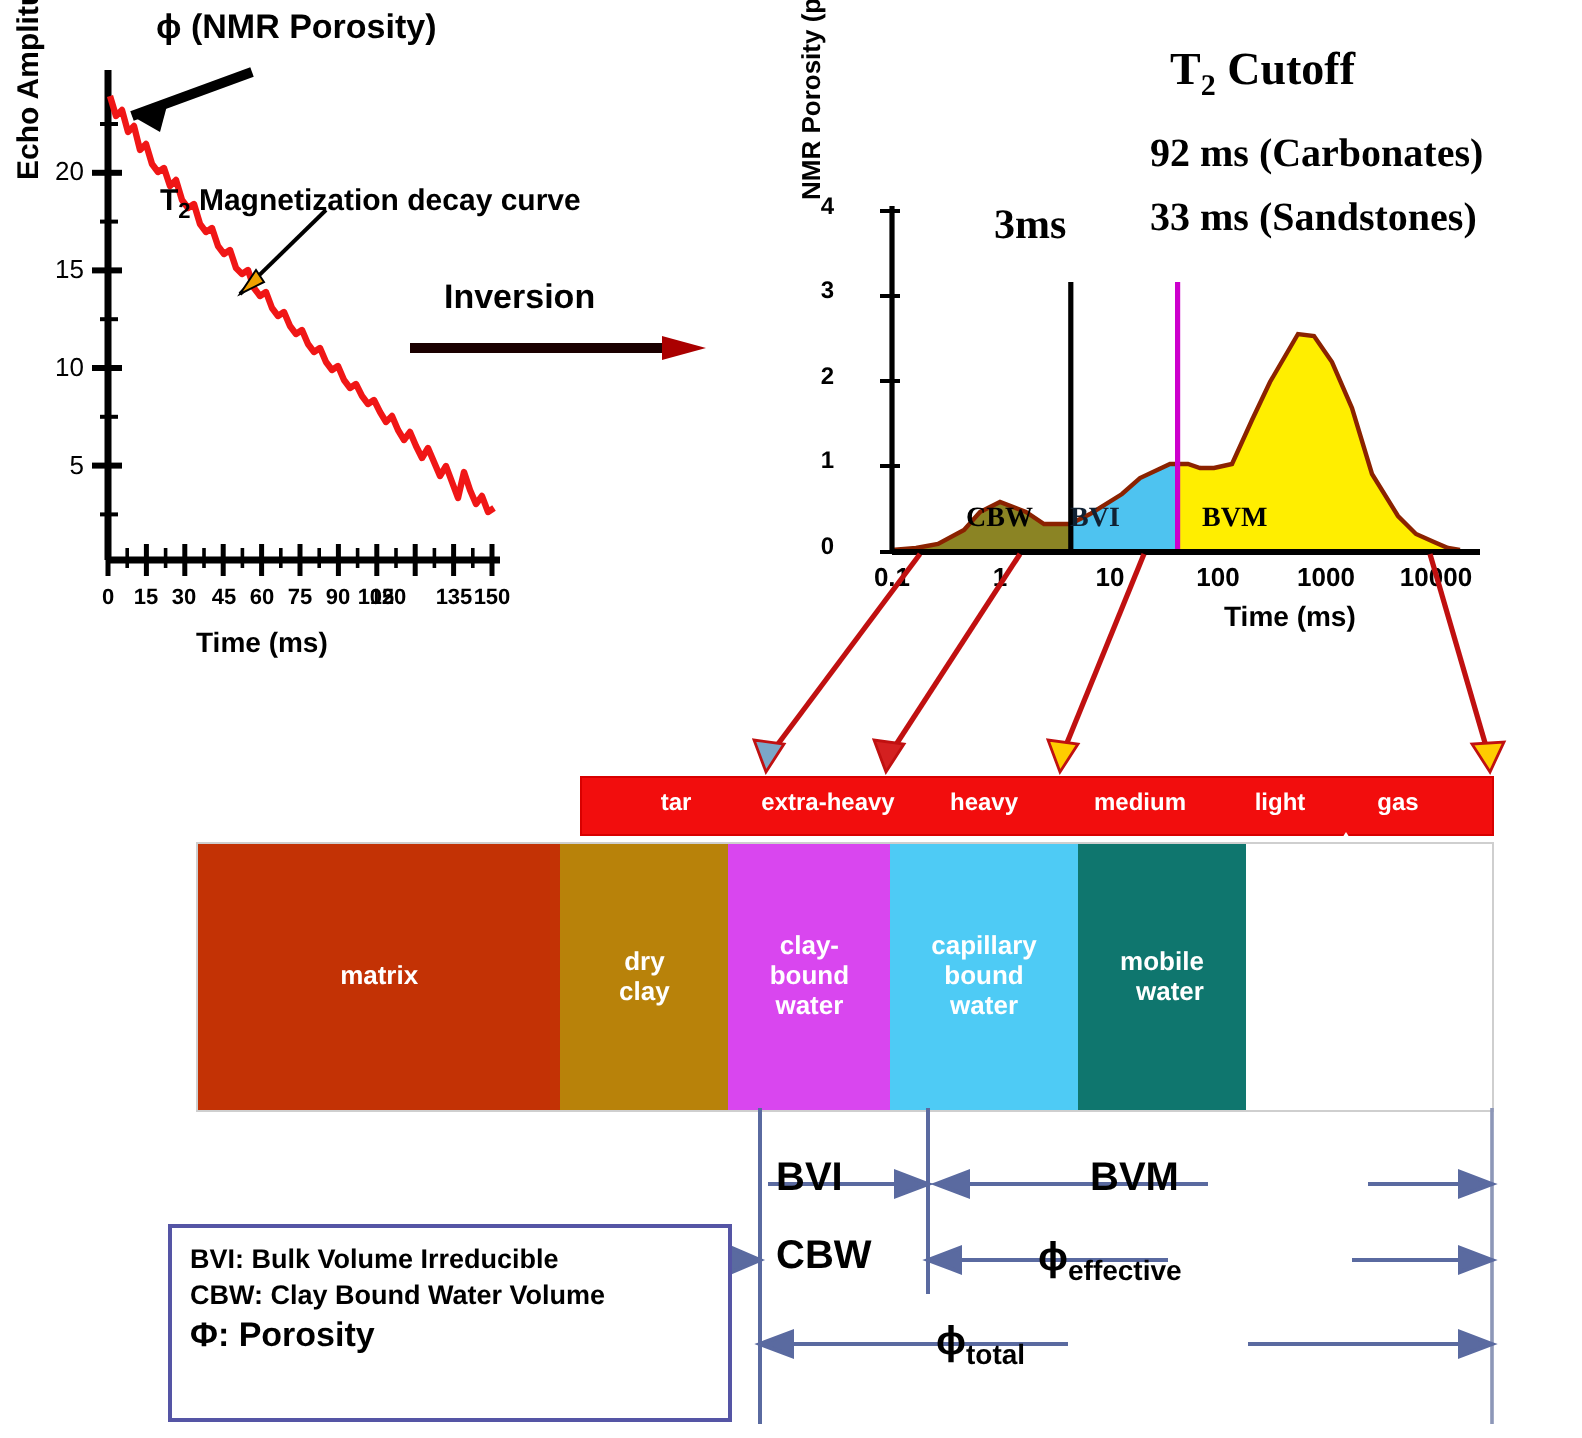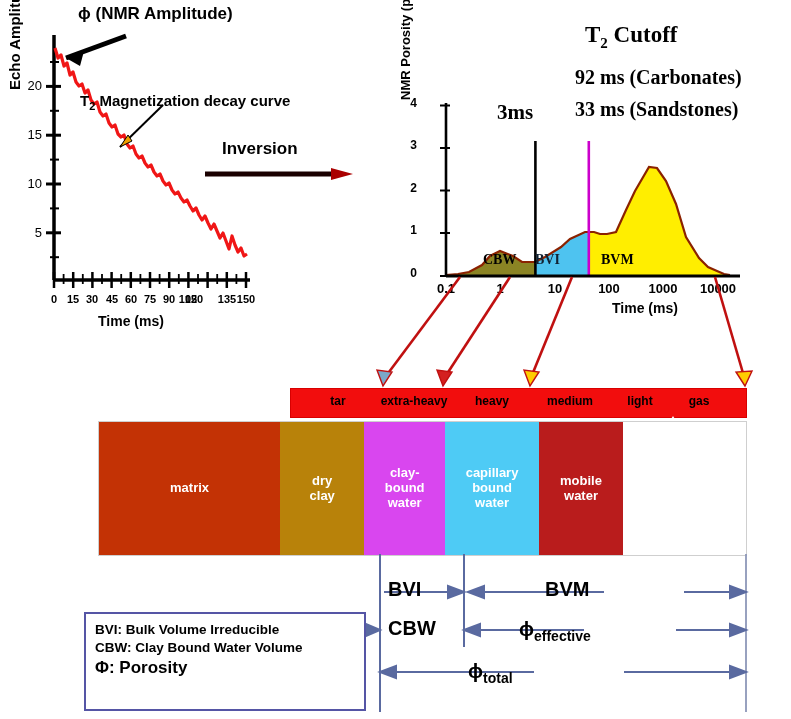--- a/index.html
+++ b/index.html
@@ -41,21 +41,21 @@
   #cutoff-3ms{left:497px;top:100px;font-size:21px;font-weight:bold;
      font-family:"Liberation Serif",serif;}
   #cutoff-92{left:575px;top:66px;font-size:20px;font-weight:bold;
      font-family:"Liberation Serif",serif;}
   #cutoff-33{left:575px;top:98px;font-size:20px;font-weight:bold;
      font-family:"Liberation Serif",serif;}
 
   
   #fluid-bar{left:290px;top:388px;width:455px;height:28px;
      background:#f20d0d;border:1px solid #d80000;}
-  .fluid-lbl{position:absolute;top:5px;font-size:12px;font-weight:bold;color:#000000;
+  .fluid-lbl{position:absolute;top:5px;font-size:12px;font-weight:bold;color:#ffffff;
      text-align:center;}
 
   
   #rock-column{left:98px;top:421px;width:647px;height:133px;
      border:1px solid #cfcfcf;display:flex;}
   .rock-cell{height:100%;display:flex;align-items:center;justify-content:center;
      text-align:center;font-size:13px;font-weight:bold;color:#fff;line-height:1.15;
      box-sizing:border-box;}
 
   #legend-box{left:84px;top:612px;width:282px;height:99px;
@@ -150,21 +150,21 @@
 <div class="abs xtick" style="left:118px;top:293px;">60</div>
 <div class="abs xtick" style="left:137px;top:293px;">75</div>
 <div class="abs xtick" style="left:156px;top:293px;">90</div>
 <div class="abs xtick" style="left:175px;top:293px;">105</div>
 <div class="abs xtick" style="left:181px;top:293px;">120</div>
 <div class="abs xtick" style="left:214px;top:293px;">135</div>
 <div class="abs xtick" style="left:233px;top:293px;">150</div>
 
 <div class="abs lbl" id="decay-xlabel">Time (ms)</div>
 
-<div class="abs lbl" id="phi-caption">ϕ (NMR Amplitude)</div>
+<div class="abs lbl" id="phi-caption">ϕ (NMR Porosity)</div>
 
 <div class="abs lbl" id="t2decay-caption">
   <span>T</span><sub style="font-size:11px">2</sub><span> Magnetization decay curve</span>
 </div>
 
 <div class="abs lbl" id="inversion-label">Inversion</div>
 <svg class="abs" id="inversion-arrow" viewBox="0 0 148 12" width="148" height="12">
   <line x1="0" y1="6" x2="132" y2="6" stroke="#1a0000" stroke-width="5"></line>
   <polygon points="148,6 126,0 126,12" fill="#aa0000"></polygon>
 </svg>
@@ -284,21 +284,21 @@
   <div class="rock-cell" style="width: 12.5%; background: #d946ef;">
       <span style="white-space:pre-line">clay-
 bound
 water</span>
     </div>
   <div class="rock-cell" style="width: 14.5%; background: rgb(78, 203, 245);">
       <span style="white-space:pre-line">capillary
 bound
 water</span>
     </div>
-  <div class="rock-cell" style="width: 13%; background: #b91c1c;">
+  <div class="rock-cell" style="width: 13%; background: #0f766e; text-align: right;">
       <span style="white-space:pre-line">mobile
 water</span>
     </div>
 </div>
 
 <svg class="abs" style="left:84px;top:552px;" width="680" height="167" viewBox="0 0 680 167">
 
   <g stroke="#8d97b8" stroke-width="1.8">
     <line x1="296" y1="2" x2="296" y2="60"></line>
     <line x1="380" y1="2" x2="380" y2="60"></line>

